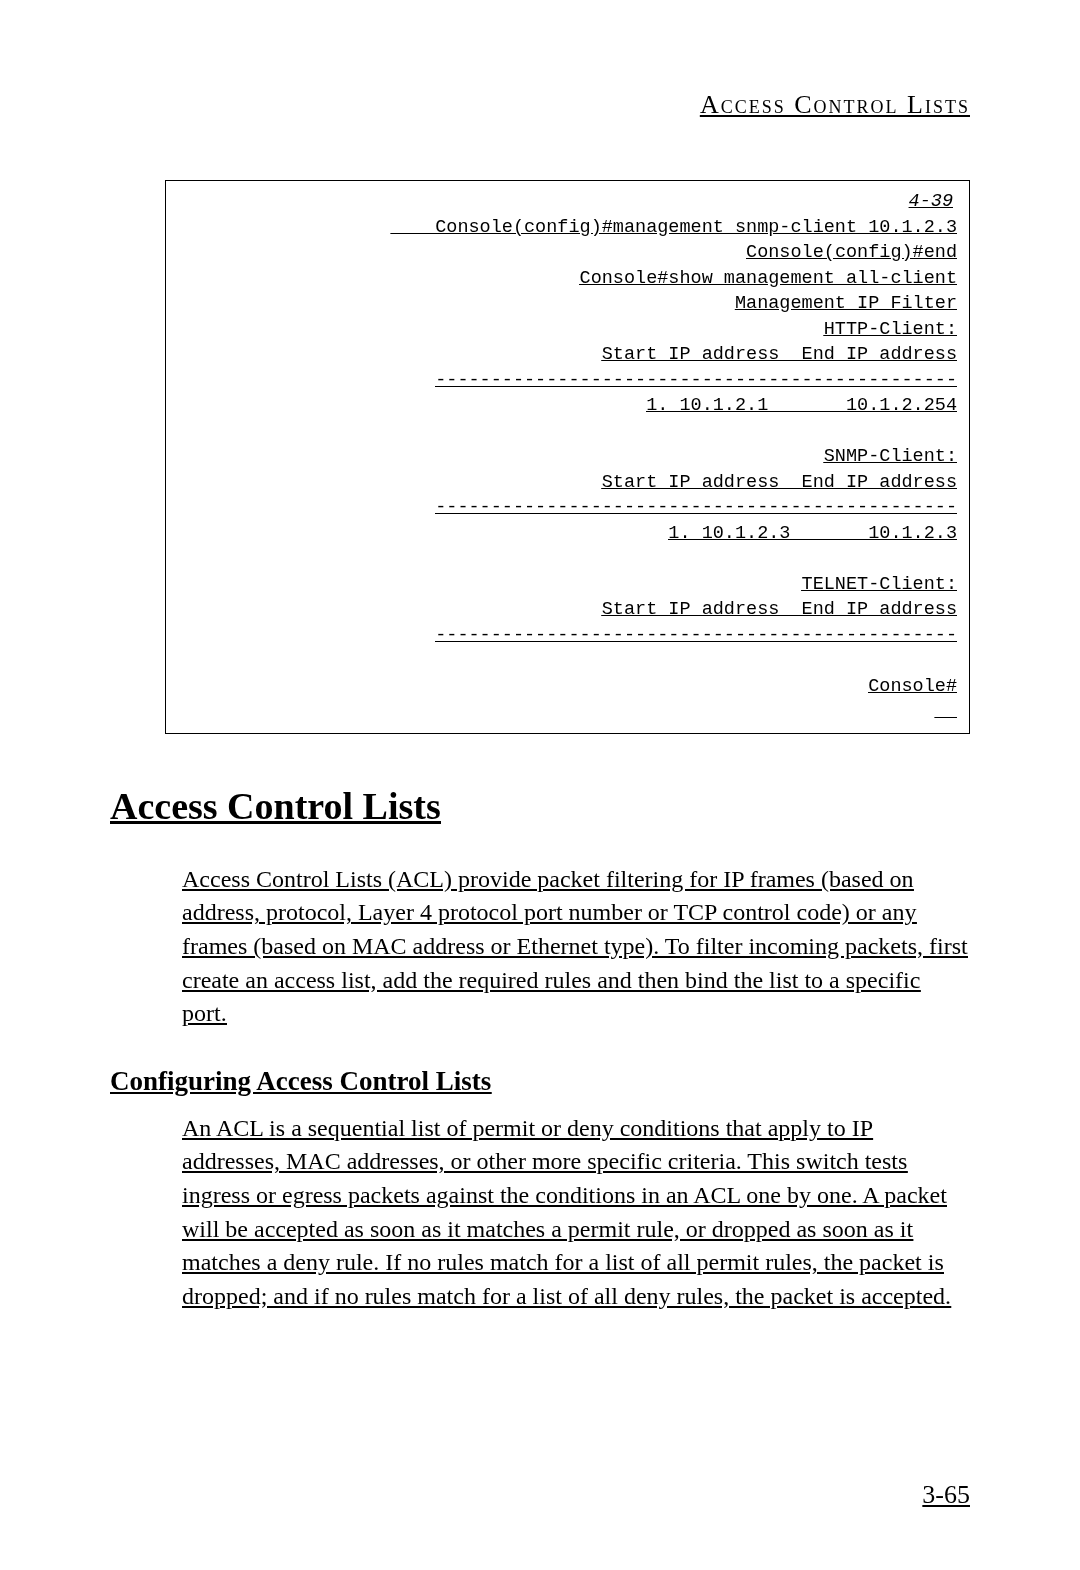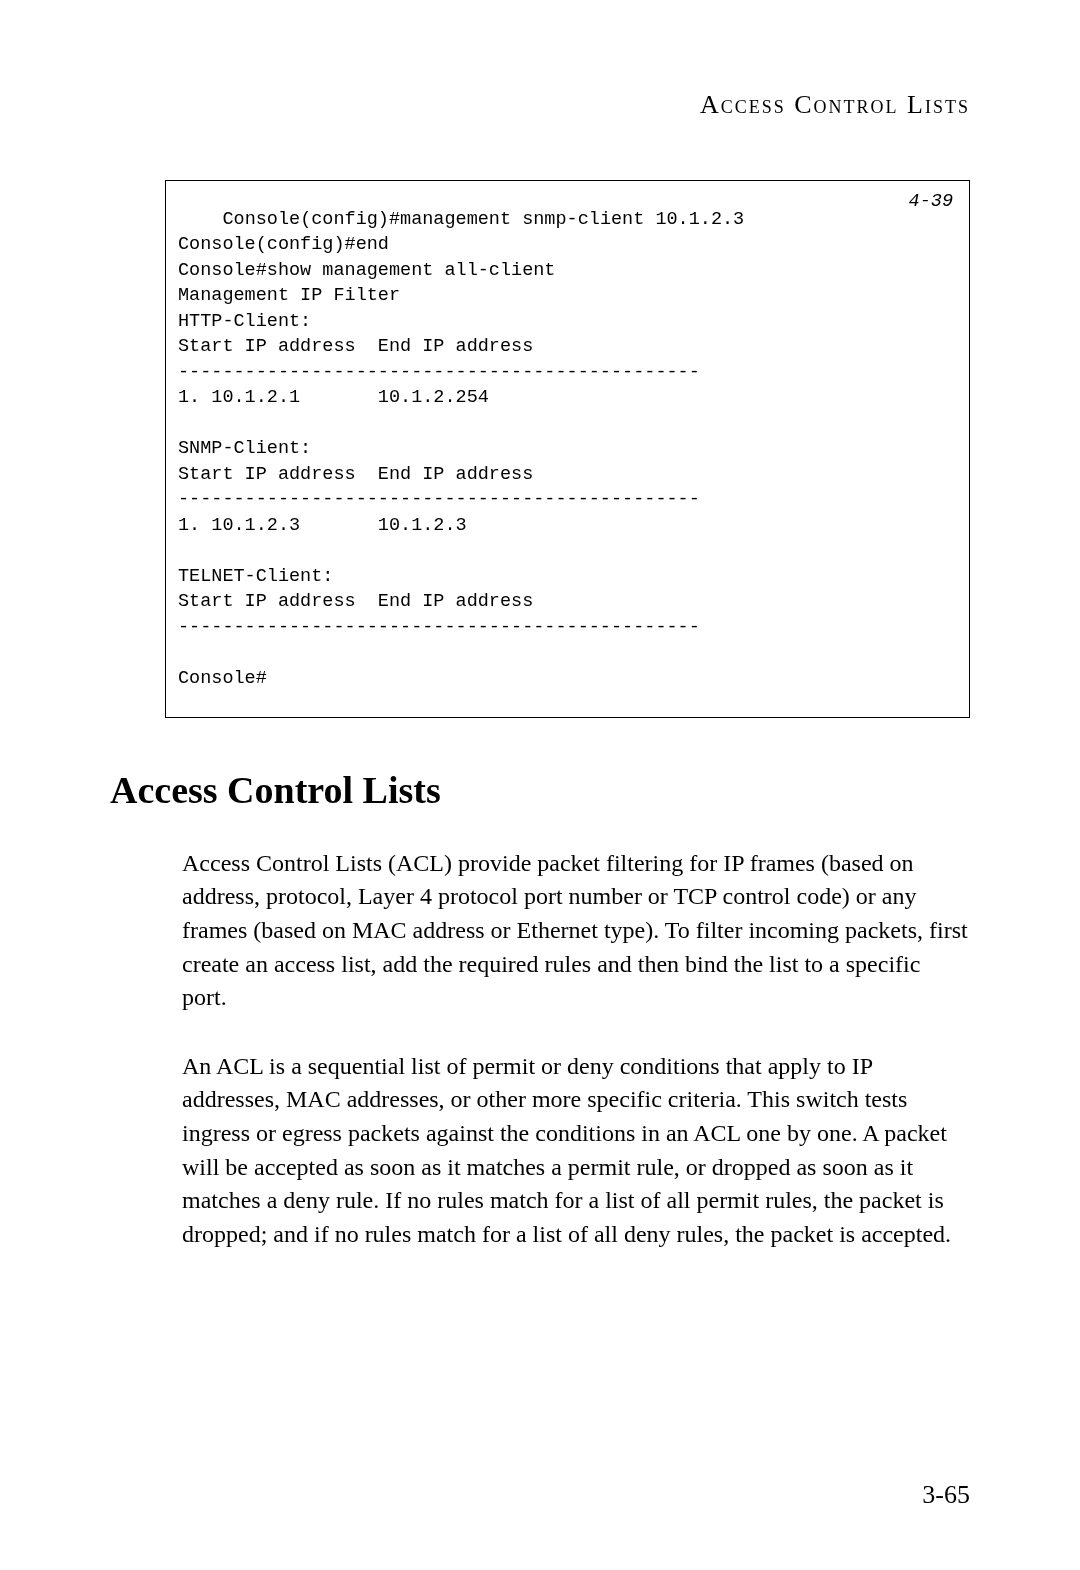--- a/index.html
+++ b/index.html
@@ -1,18 +1,19 @@
 <!DOCTYPE html>
 <html><head>
   <meta charset="utf-8">
   <style>
     * {
       margin: 0;
       padding: 0;
       box-sizing: border-box;
+      text-decoration: underline;
     }
     body {
       width: 1080px;
       height: 1570px;
       background: #ffffff;
       font-family: Garamond, Georgia, 'Times New Roman', serif;
       color: #000000;
       position: relative;
     }
     .page {
@@ -34,27 +35,28 @@
       margin-bottom: 12px;
       line-height: 1.4;
     }
     .intro-line b {
       font-weight: bold;
     }
     .code-box {
       border: 1px solid #000;
       margin-left: 55px;
       margin-right: 0;
-      padding: 0 12px;
+      padding: 8px 12px;
       font-family: 'Courier New', Courier, monospace;
       font-size: 18.5px;
       line-height: 1.38;
       white-space: pre;
       position: relative;
       margin-bottom: 50px;
+      text-align: right;
     }
     .code-ref {
       position: absolute;
       right: 16px;
       top: 8px;
       font-style: italic;
       font-family: 'Courier New', Courier, monospace;
     }
     .section-heading {
       font-size: 38px;
@@ -108,18 +110,19 @@
 Start IP address  End IP address
 -----------------------------------------------
 
 Console#</span>
   </div>
 
   <h1 class="section-heading">Access Control Lists</h1>
 
   <p class="body-para">Access Control Lists (ACL) provide packet filtering for IP frames (based on address, protocol, Layer 4 protocol port number or TCP control code) or any frames (based on MAC address or Ethernet type). To filter incoming packets, first create an access list, add the required rules and then bind the list to a specific port.</p>
 
+  <h2 class="sub-heading">Configuring Access Control Lists</h2>
 
   <p class="body-para">An ACL is a sequential list of permit or deny conditions that apply to IP addresses, MAC addresses, or other more specific criteria. This switch tests ingress or egress packets against the conditions in an ACL one by one. A packet will be accepted as soon as it matches a permit rule, or dropped as soon as it matches a deny rule. If no rules match for a list of all permit rules, the packet is dropped; and if no rules match for a list of all deny rules, the packet is accepted.</p>
 
   <div class="page-number">3-65</div>
 
 </div>
 
 </body></html>

